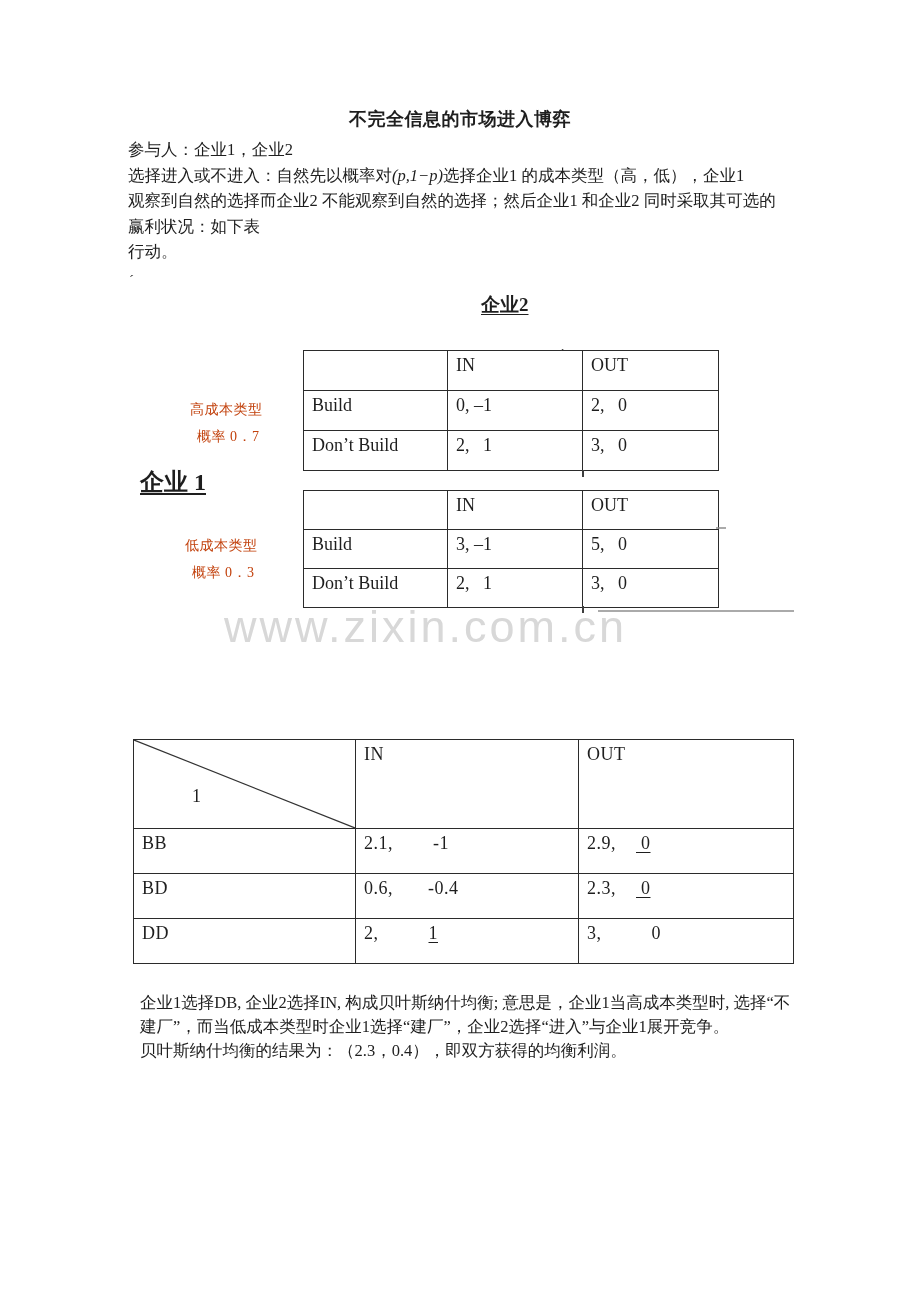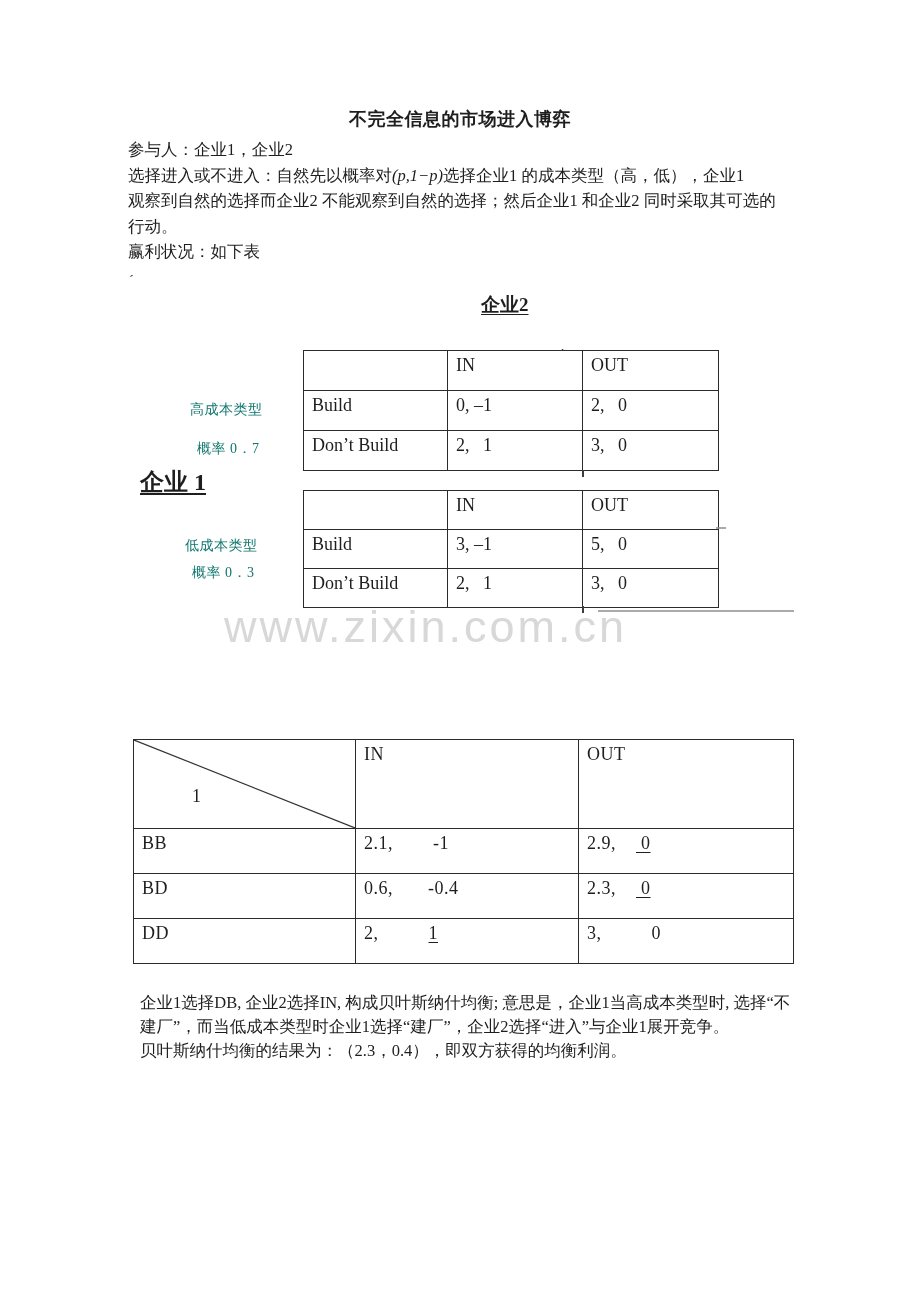--- a/index.html
+++ b/index.html
@@ -26,21 +26,21 @@
   .p2-head{
     top:292px;left:481px;
     font-size:19px;font-weight:bold;
     text-decoration:underline;text-underline-offset:3px;
   }
   .p1-head{
     top:466px;left:140px;
     font-size:24px;font-weight:bold;
     text-decoration:underline;text-underline-offset:3px;
   }
-  .side-label{font-size:14px;letter-spacing:.5px;color:#0f766e;}
+  .side-label{font-size:14px;letter-spacing:.5px;color:#c2410c;}
   
   table.ptable{border-collapse:collapse;table-layout:fixed;background:#fff;}
   table.ptable td{
     border:1.5px solid #2b2b2b;
     vertical-align:top;
     padding:4px 8px 0 8px;
     font-size:18px;
     white-space:pre;
     overflow:hidden;
   }
@@ -68,22 +68,22 @@
 <body>
 
 <div class="page">
 
   <div class="abs doc-title">不完全信息的市场进入博弈</div>
 
   <div class="abs intro body-text">
     <div class="line">参与人：企业1，企业2</div>
     <div class="line"><span>选择进入或不进入：自然先以概率对</span><span class="math-i">(p,1−p)</span><span>选择企业1 的成本类型（高，低），企业1</span></div>
     <div class="line">观察到自然的选择而企业2 不能观察到自然的选择；然后企业1 和企业2 同时采取其可选的</div>
+    <div class="line">赢利状况：如下表</div>
     <div class="line">行动。</div>
-    <div class="line">赢利状况：如下表</div>
   </div>
 
   <div class="abs stray" style="left:129px;top:272px;">´</div>
 
   <div class="abs p2-head">企业2</div>
 
   <table class="abs ptable small-t" style="left:303px;top:350px;">
     <colgroup>
         <col style="width:144px">
         <col style="width:135px">
@@ -106,21 +106,21 @@
           <td>Don’t Build</td>
           <td>2,   1</td>
           <td>3,   0</td>
         </tr>
       </tbody>
   </table>
 
   <div class="abs stray" style="left:560px;top:346px;font-size:13px;">´</div>
 
   <div class="abs side-label" style="left:190px;top:401px;">高成本类型</div>
-  <div class="abs side-label" style="left:197px;top:428px;margin-top:12px;">概率 0．7</div>
+  <div class="abs side-label" style="left:197px;top:428px;">概率 0．7</div>
 
   <div class="abs p1-head">企业 1</div>
 
   <table class="abs ptable small-t2" style="left:303px;top:490px;">
     <colgroup>
         <col style="width:144px">
         <col style="width:135px">
         <col style="width:136px">
       </colgroup>
     <tbody>

